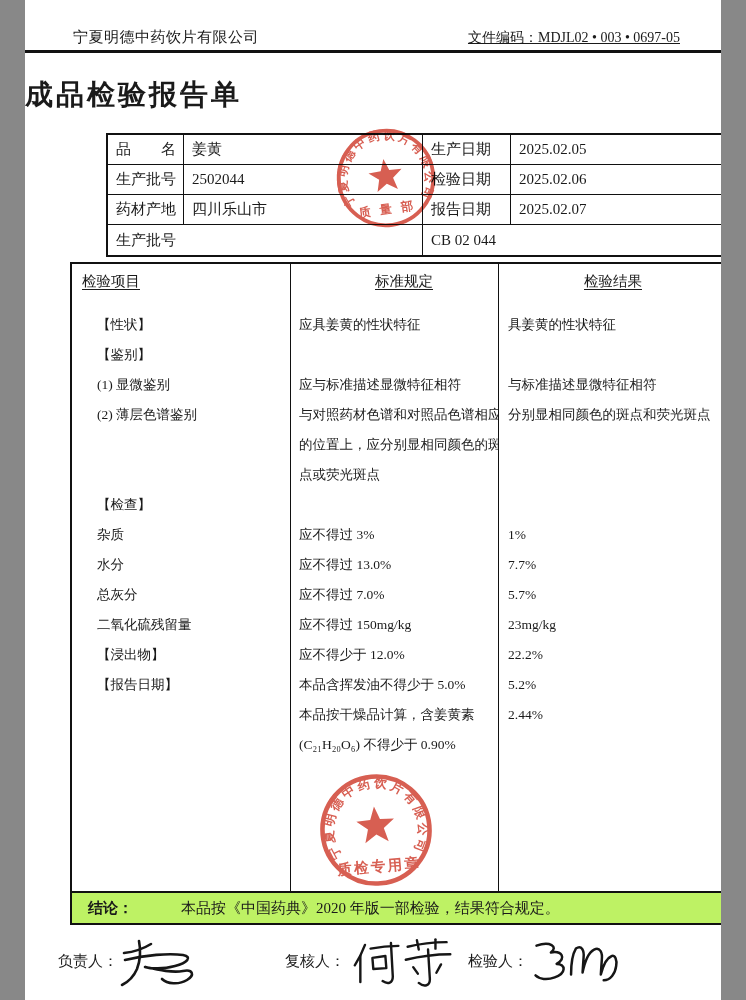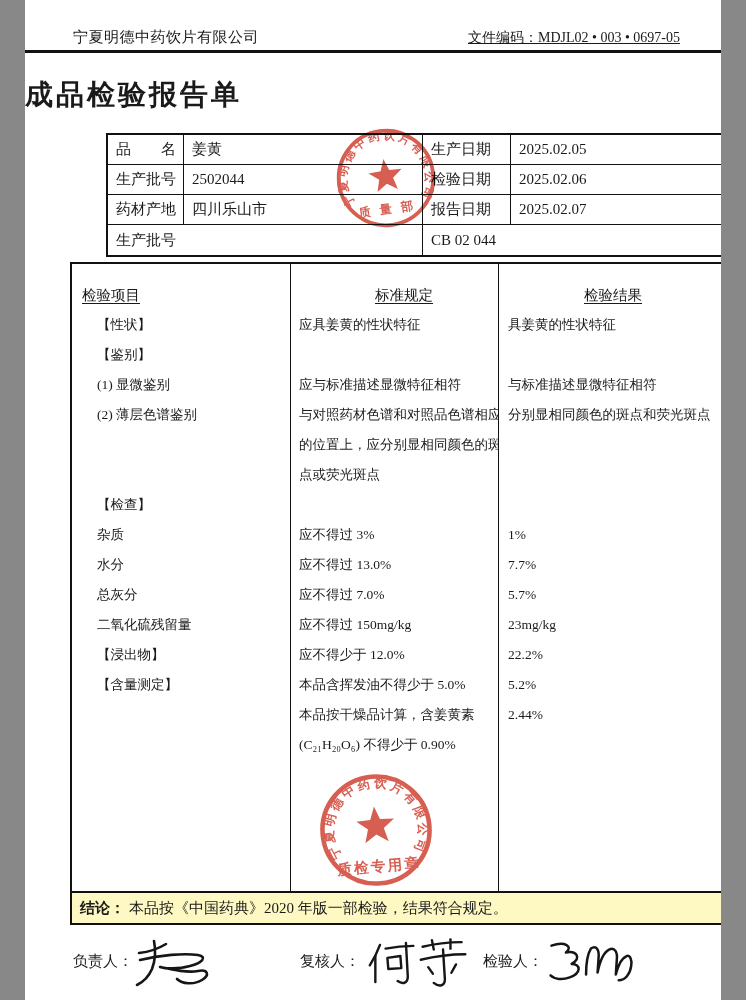--- a/index.html
+++ b/index.html
@@ -37,46 +37,46 @@
   .span-2b{grid-column:3 / 5;}
   
   .insp-table{
     position:absolute;top:262px;left:45px;width:660px;height:663px;box-sizing:border-box;
     border:2px solid #111;
   }
   .insp-cols{position:absolute;top:0;left:0;right:0;bottom:32px;}
   .v-div{position:absolute;top:0;bottom:0;width:1px;background:#111;}
   .v-div.d1{left:218px;}
   .v-div.d2{left:426px;}
-  .insp-header{position:absolute;top:0;left:0;right:0;height:46px;display:flex;margin-top:14px;}
+  .insp-header{position:absolute;top:0;left:0;right:0;height:46px;display:flex;}
   .insp-header .hc{box-sizing:border-box;padding-top:8px;font-size:14.5px;}
   .hc1{width:218px;padding-left:10px;}
   .hc2{width:208px;text-align:center;padding-left:20px;}
   .hc3{flex:1;text-align:center;}
   .hc span{text-decoration:underline;text-underline-offset:3px;}
   .insp-body{position:absolute;top:46px;left:0;right:0;}
   .t2-row{display:flex;height:30px;}
   .t2-cell{box-sizing:border-box;font-size:13.5px;line-height:30px;white-space:nowrap;overflow:hidden;}
   .t2c1{width:218px;padding-left:25px;}
   .t2c2{width:208px;padding-left:9px;}
   .t2c3{flex:1;padding-left:10px;}
   .conclusion-row{
     position:absolute;left:0;right:0;bottom:0;height:32px;box-sizing:border-box;
-    border-top:2px solid #111;display:flex;align-items:center;padding-left:8px;
-    font-size:15px;background:#fef9c3;}
+    border-top:2px solid #111;display:flex;align-items:center;padding-left:16px;
+    font-size:15px;background:#bef264;gap:44px;}
   .conclusion-row b{margin-right:4px;}
   
   .stamp{position:absolute;mix-blend-mode:multiply;opacity:.82;}
   .stamp-top{left:291px;top:117px;transform:rotate(-8deg);}
   .stamp-bottom{left:273px;top:765px;transform:rotate(-5deg);}
   .stamp text{fill:#cf3b2c;}
   .stamp .ring{stroke:#cf3b2c;fill:none;}
   .stamp .star{fill:#cf3b2c;}
   
-  .sign-row{position:absolute;top:936px;left:45px;width:660px;height:60px;text-align:right;}
+  .sign-row{position:absolute;top:936px;left:30px;width:660px;height:60px;text-align:right;}
   .sign-label{position:absolute;font-size:15px;top:16px;}
   .sig{position:absolute;}
   .sig path{stroke:#161616;stroke-width:2.6;fill:none;stroke-linecap:round;stroke-linejoin:round;}
 </style>
 </head>
 <body>
 
 <div class="page">
 
   <div class="doc-header">
@@ -171,21 +171,21 @@
             <div class="t2-cell t2c1">二氧化硫残留量</div>
             <div class="t2-cell t2c2">应不得过 150mg/kg</div>
             <div class="t2-cell t2c3">23mg/kg</div>
           </div>
           <div class="t2-row">
             <div class="t2-cell t2c1">【浸出物】</div>
             <div class="t2-cell t2c2">应不得少于 12.0%</div>
             <div class="t2-cell t2c3">22.2%</div>
           </div>
           <div class="t2-row">
-            <div class="t2-cell t2c1">【含量测定】</div>
+            <div class="t2-cell t2c1">【报告日期】</div>
             <div class="t2-cell t2c2">本品含挥发油不得少于 5.0%</div>
             <div class="t2-cell t2c3">5.2%</div>
           </div>
           <div class="t2-row">
             <div class="t2-cell t2c1"></div>
             <div class="t2-cell t2c2">本品按干燥品计算，含姜黄素</div>
             <div class="t2-cell t2c3">2.44%</div>
           </div>
           <div class="t2-row">
             <div class="t2-cell t2c1"></div>

